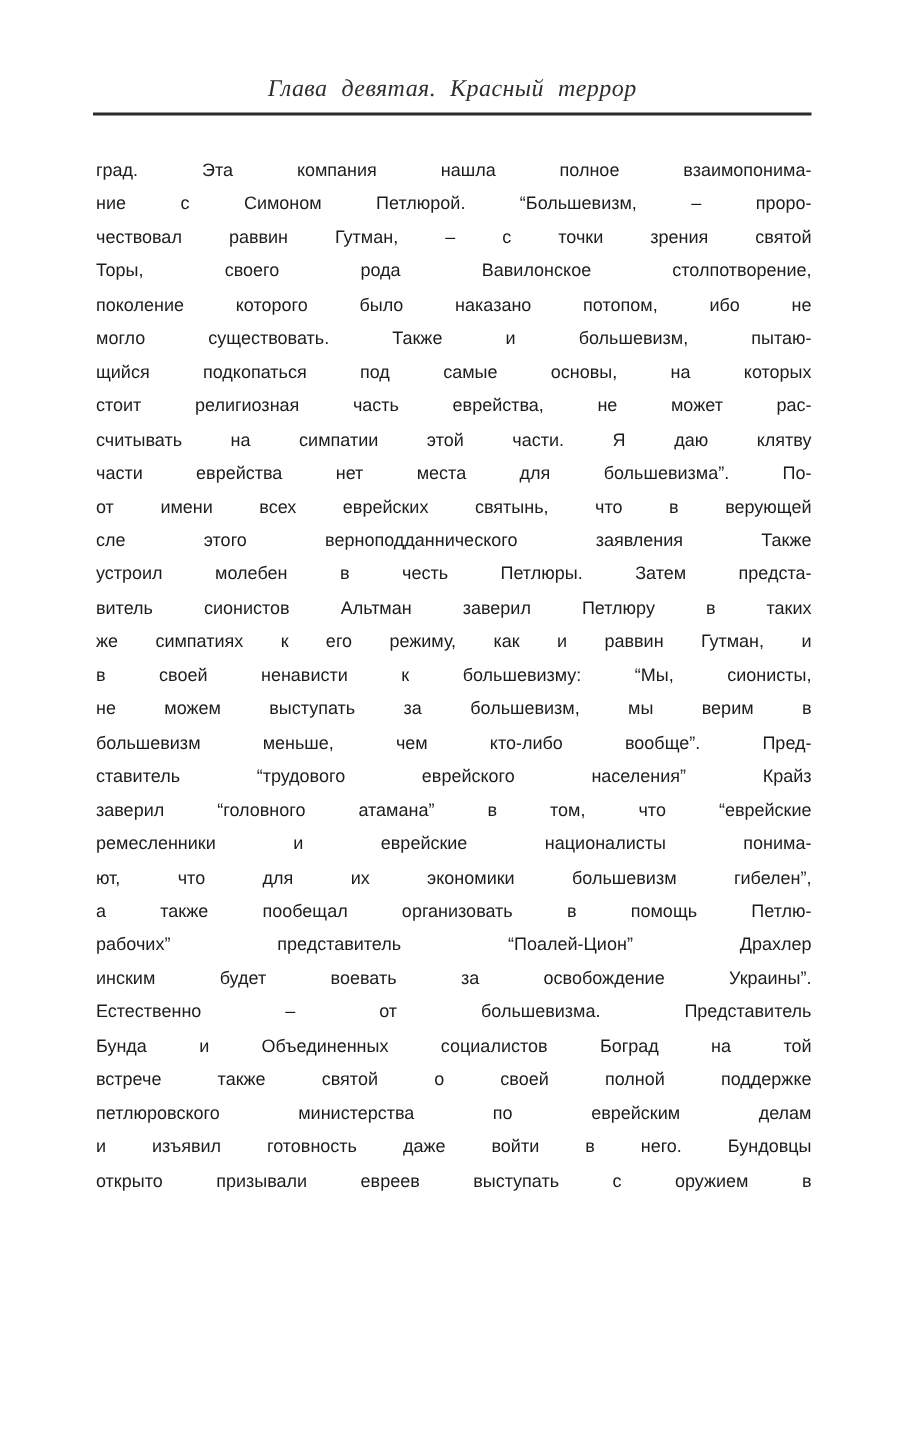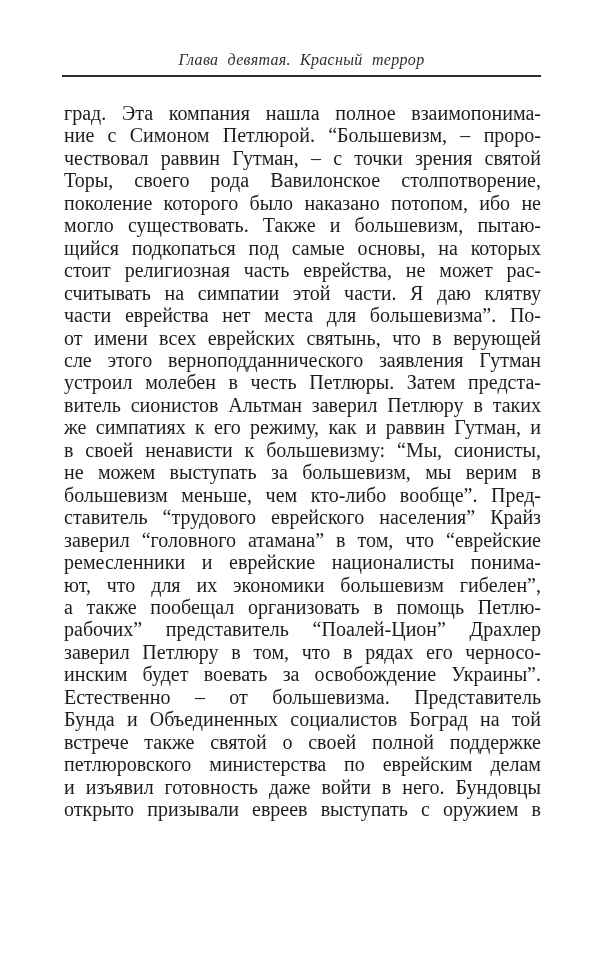--- a/index.html
+++ b/index.html
@@ -36,22 +36,22 @@
     height: 0;
     border-top: 2px solid #2b2b2b;
   }
   .page-text {
     position: absolute;
     left: 64px;
     top: 102px;
     width: 477px;
   }
   .text-line {
-    font-family: Liberation Serif, serif;
-    font-size: 20px;
+    font-family: Liberation Sans, sans-serif;
+    font-size: 12px;
     line-height: 22.45px;
     text-align: justify;
     text-align-last: justify;
     color: #1c1c1c;
     white-space: normal;
   }
   .page-number {
     position: absolute;
     left: 64px;
     top: 891px;
@@ -77,34 +77,33 @@
       <div class="text-line">ние с Симоном Петлюрой. “Большевизм, – проро-</div>
       <div class="text-line">чествовал раввин Гутман, – с точки зрения святой</div>
       <div class="text-line">Торы, своего рода Вавилонское столпотворение,</div>
       <div class="text-line">поколение которого было наказано потопом, ибо не</div>
       <div class="text-line">могло существовать. Также и большевизм, пытаю-</div>
       <div class="text-line">щийся подкопаться под самые основы, на которых</div>
       <div class="text-line">стоит религиозная часть еврейства, не может рас-</div>
       <div class="text-line">считывать на симпатии этой части. Я даю клятву</div>
       <div class="text-line">части еврейства нет места для большевизма”. По-</div>
       <div class="text-line">от имени всех еврейских святынь, что в верующей</div>
-      <div class="text-line">сле этого верноподданнического заявления Гутман</div>
+      <div class="text-line">сле этого верноподданнического заявления Также</div>
       <div class="text-line">устроил молебен в честь Петлюры. Затем предста-</div>
       <div class="text-line">витель сионистов Альтман заверил Петлюру в таких</div>
       <div class="text-line">же симпатиях к его режиму, как и раввин Гутман, и</div>
       <div class="text-line">в своей ненависти к большевизму: “Мы, сионисты,</div>
       <div class="text-line">не можем выступать за большевизм, мы верим в</div>
       <div class="text-line">большевизм меньше, чем кто-либо вообще”. Пред-</div>
       <div class="text-line">ставитель “трудового еврейского населения” Крайз</div>
       <div class="text-line">заверил “головного атамана” в том, что “еврейские</div>
       <div class="text-line">ремесленники и еврейские националисты понима-</div>
       <div class="text-line">ют, что для их экономики большевизм гибелен”,</div>
       <div class="text-line">а также пообещал организовать в помощь Петлю-</div>
       <div class="text-line">рабочих” представитель “Поалей-Цион” Драхлер</div>
-      <div class="text-line">заверил Петлюру в том, что в рядах его черносо-</div>
       <div class="text-line">инским будет воевать за освобождение Украины”.</div>
       <div class="text-line">Естественно – от большевизма. Представитель</div>
       <div class="text-line">Бунда и Объединенных социалистов Боград на той</div>
       <div class="text-line">встрече также святой о своей полной поддержке</div>
       <div class="text-line">петлюровского министерства по еврейским делам</div>
       <div class="text-line">и изъявил готовность даже войти в него. Бундовцы</div>
       <div class="text-line">открыто призывали евреев выступать с оружием в</div>
     </div>
 
   <div class="page-number">747</div>

